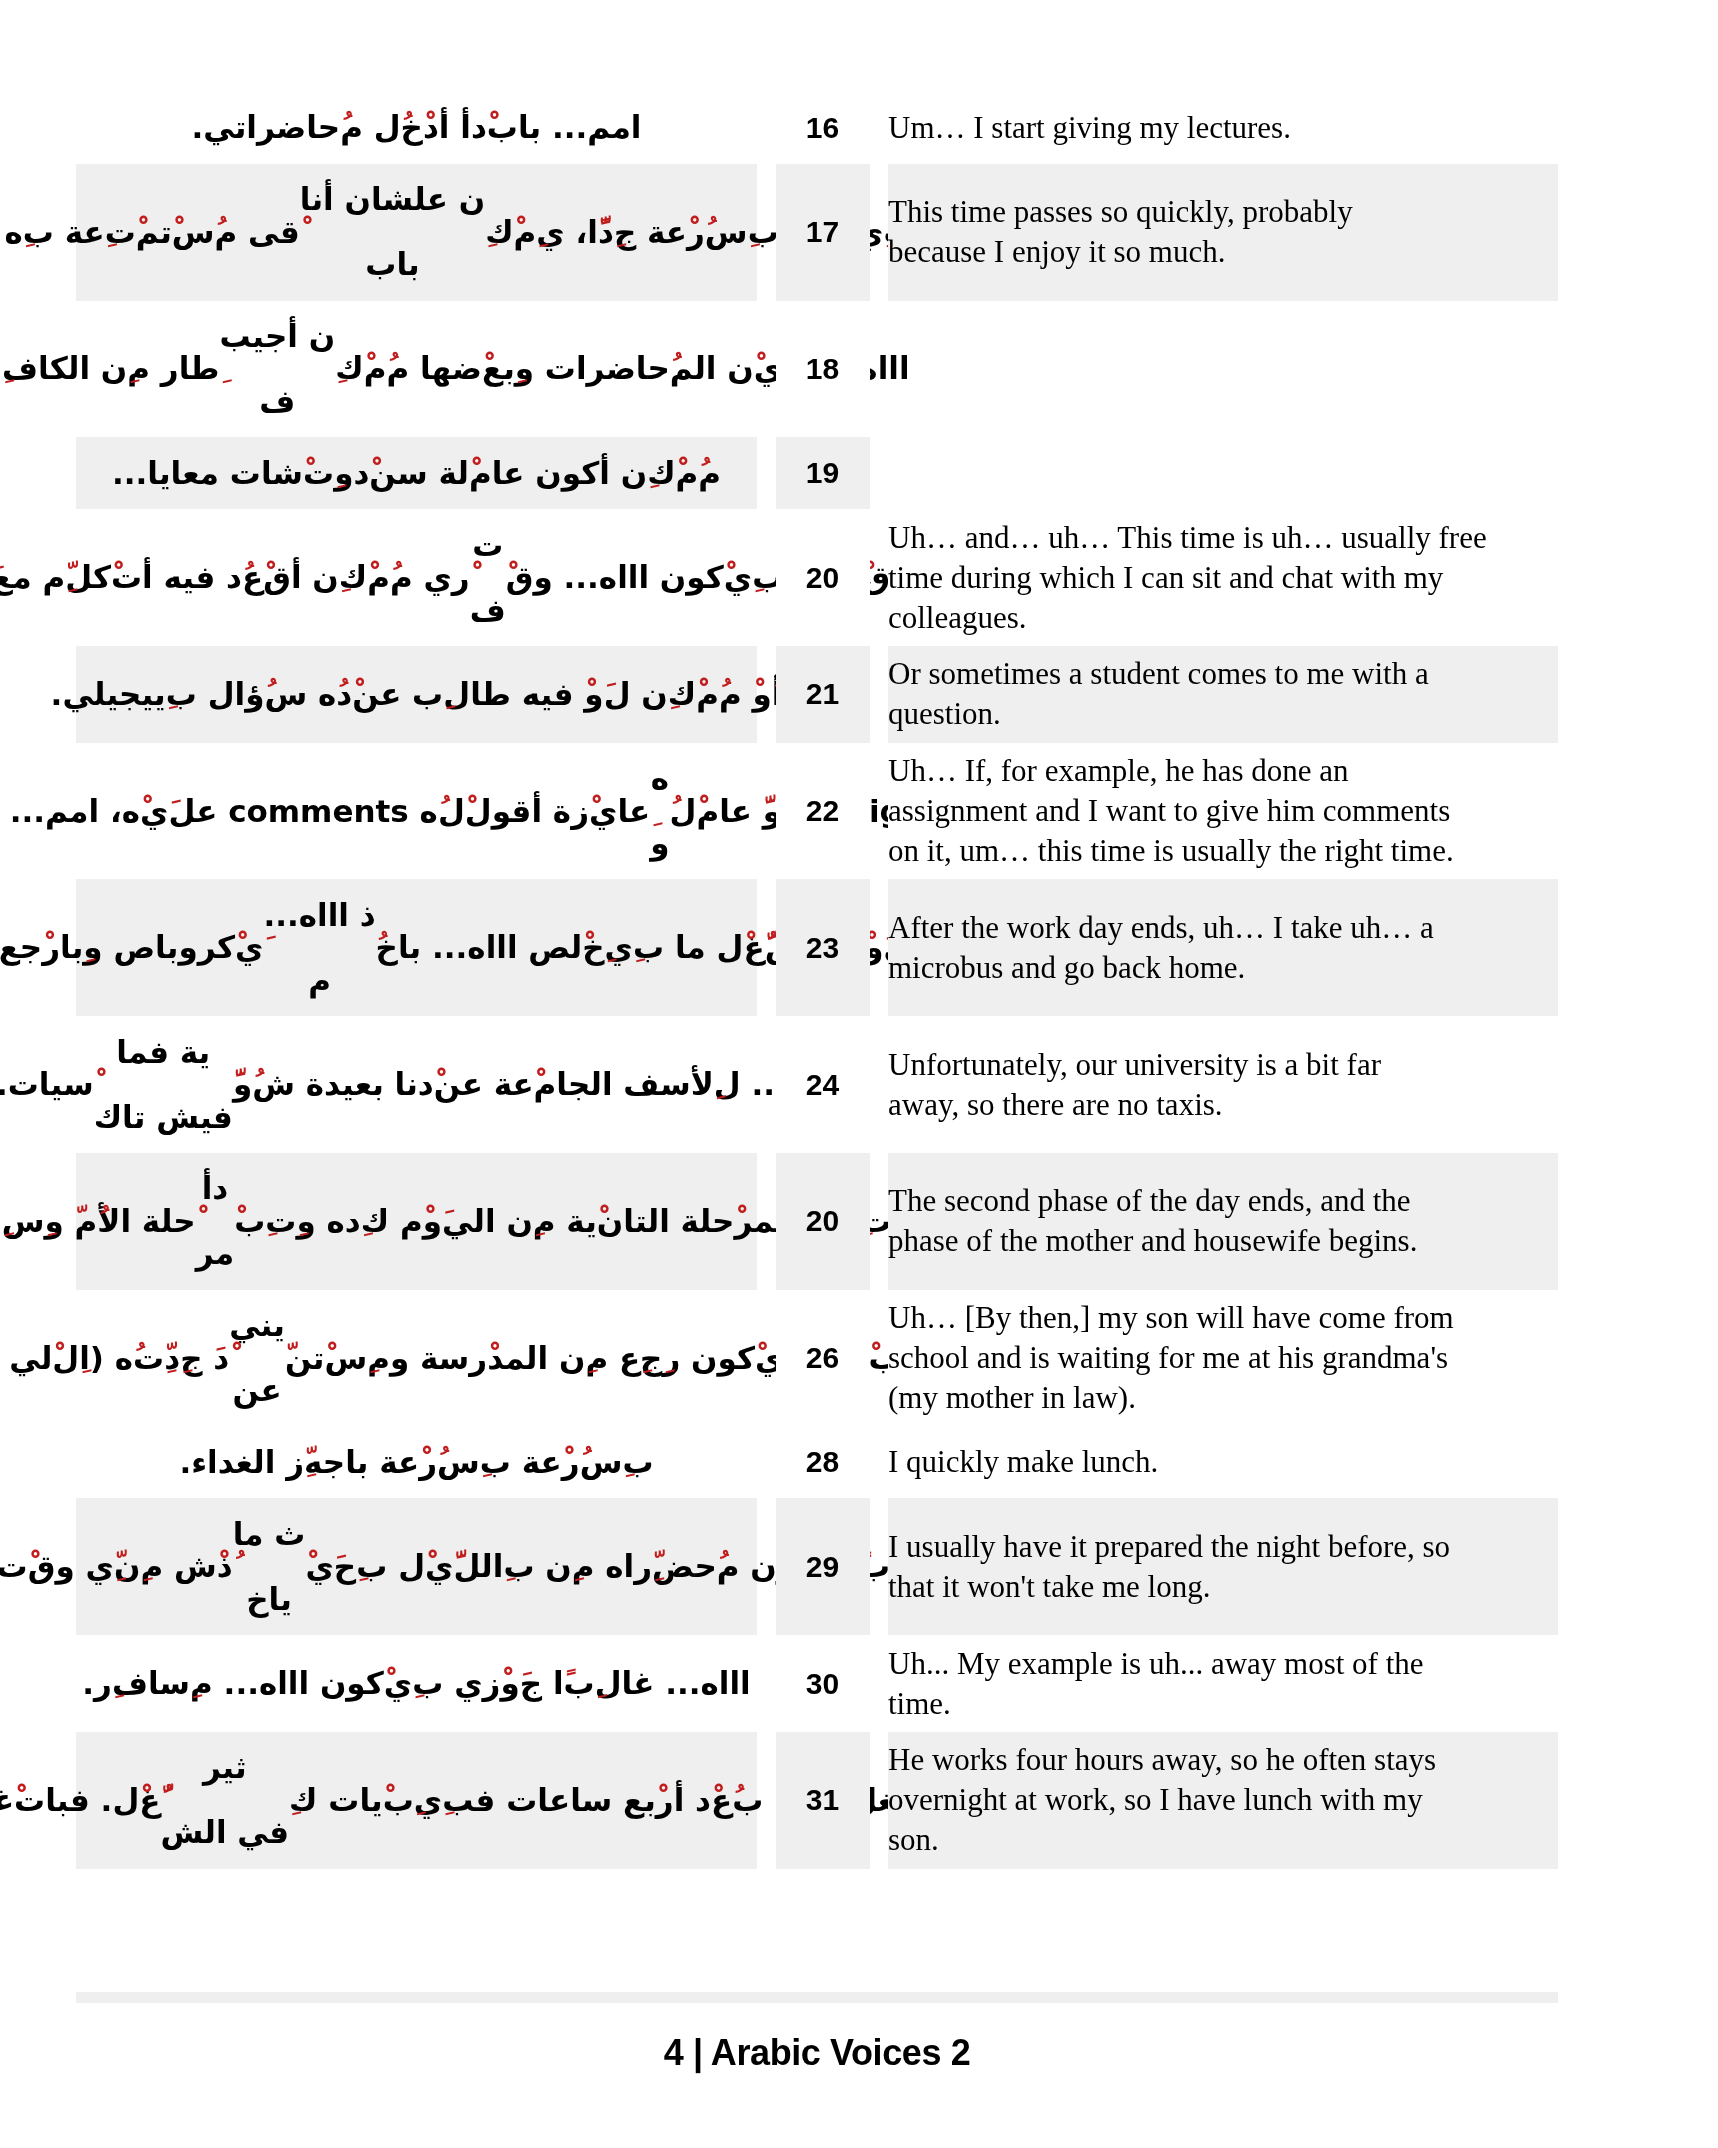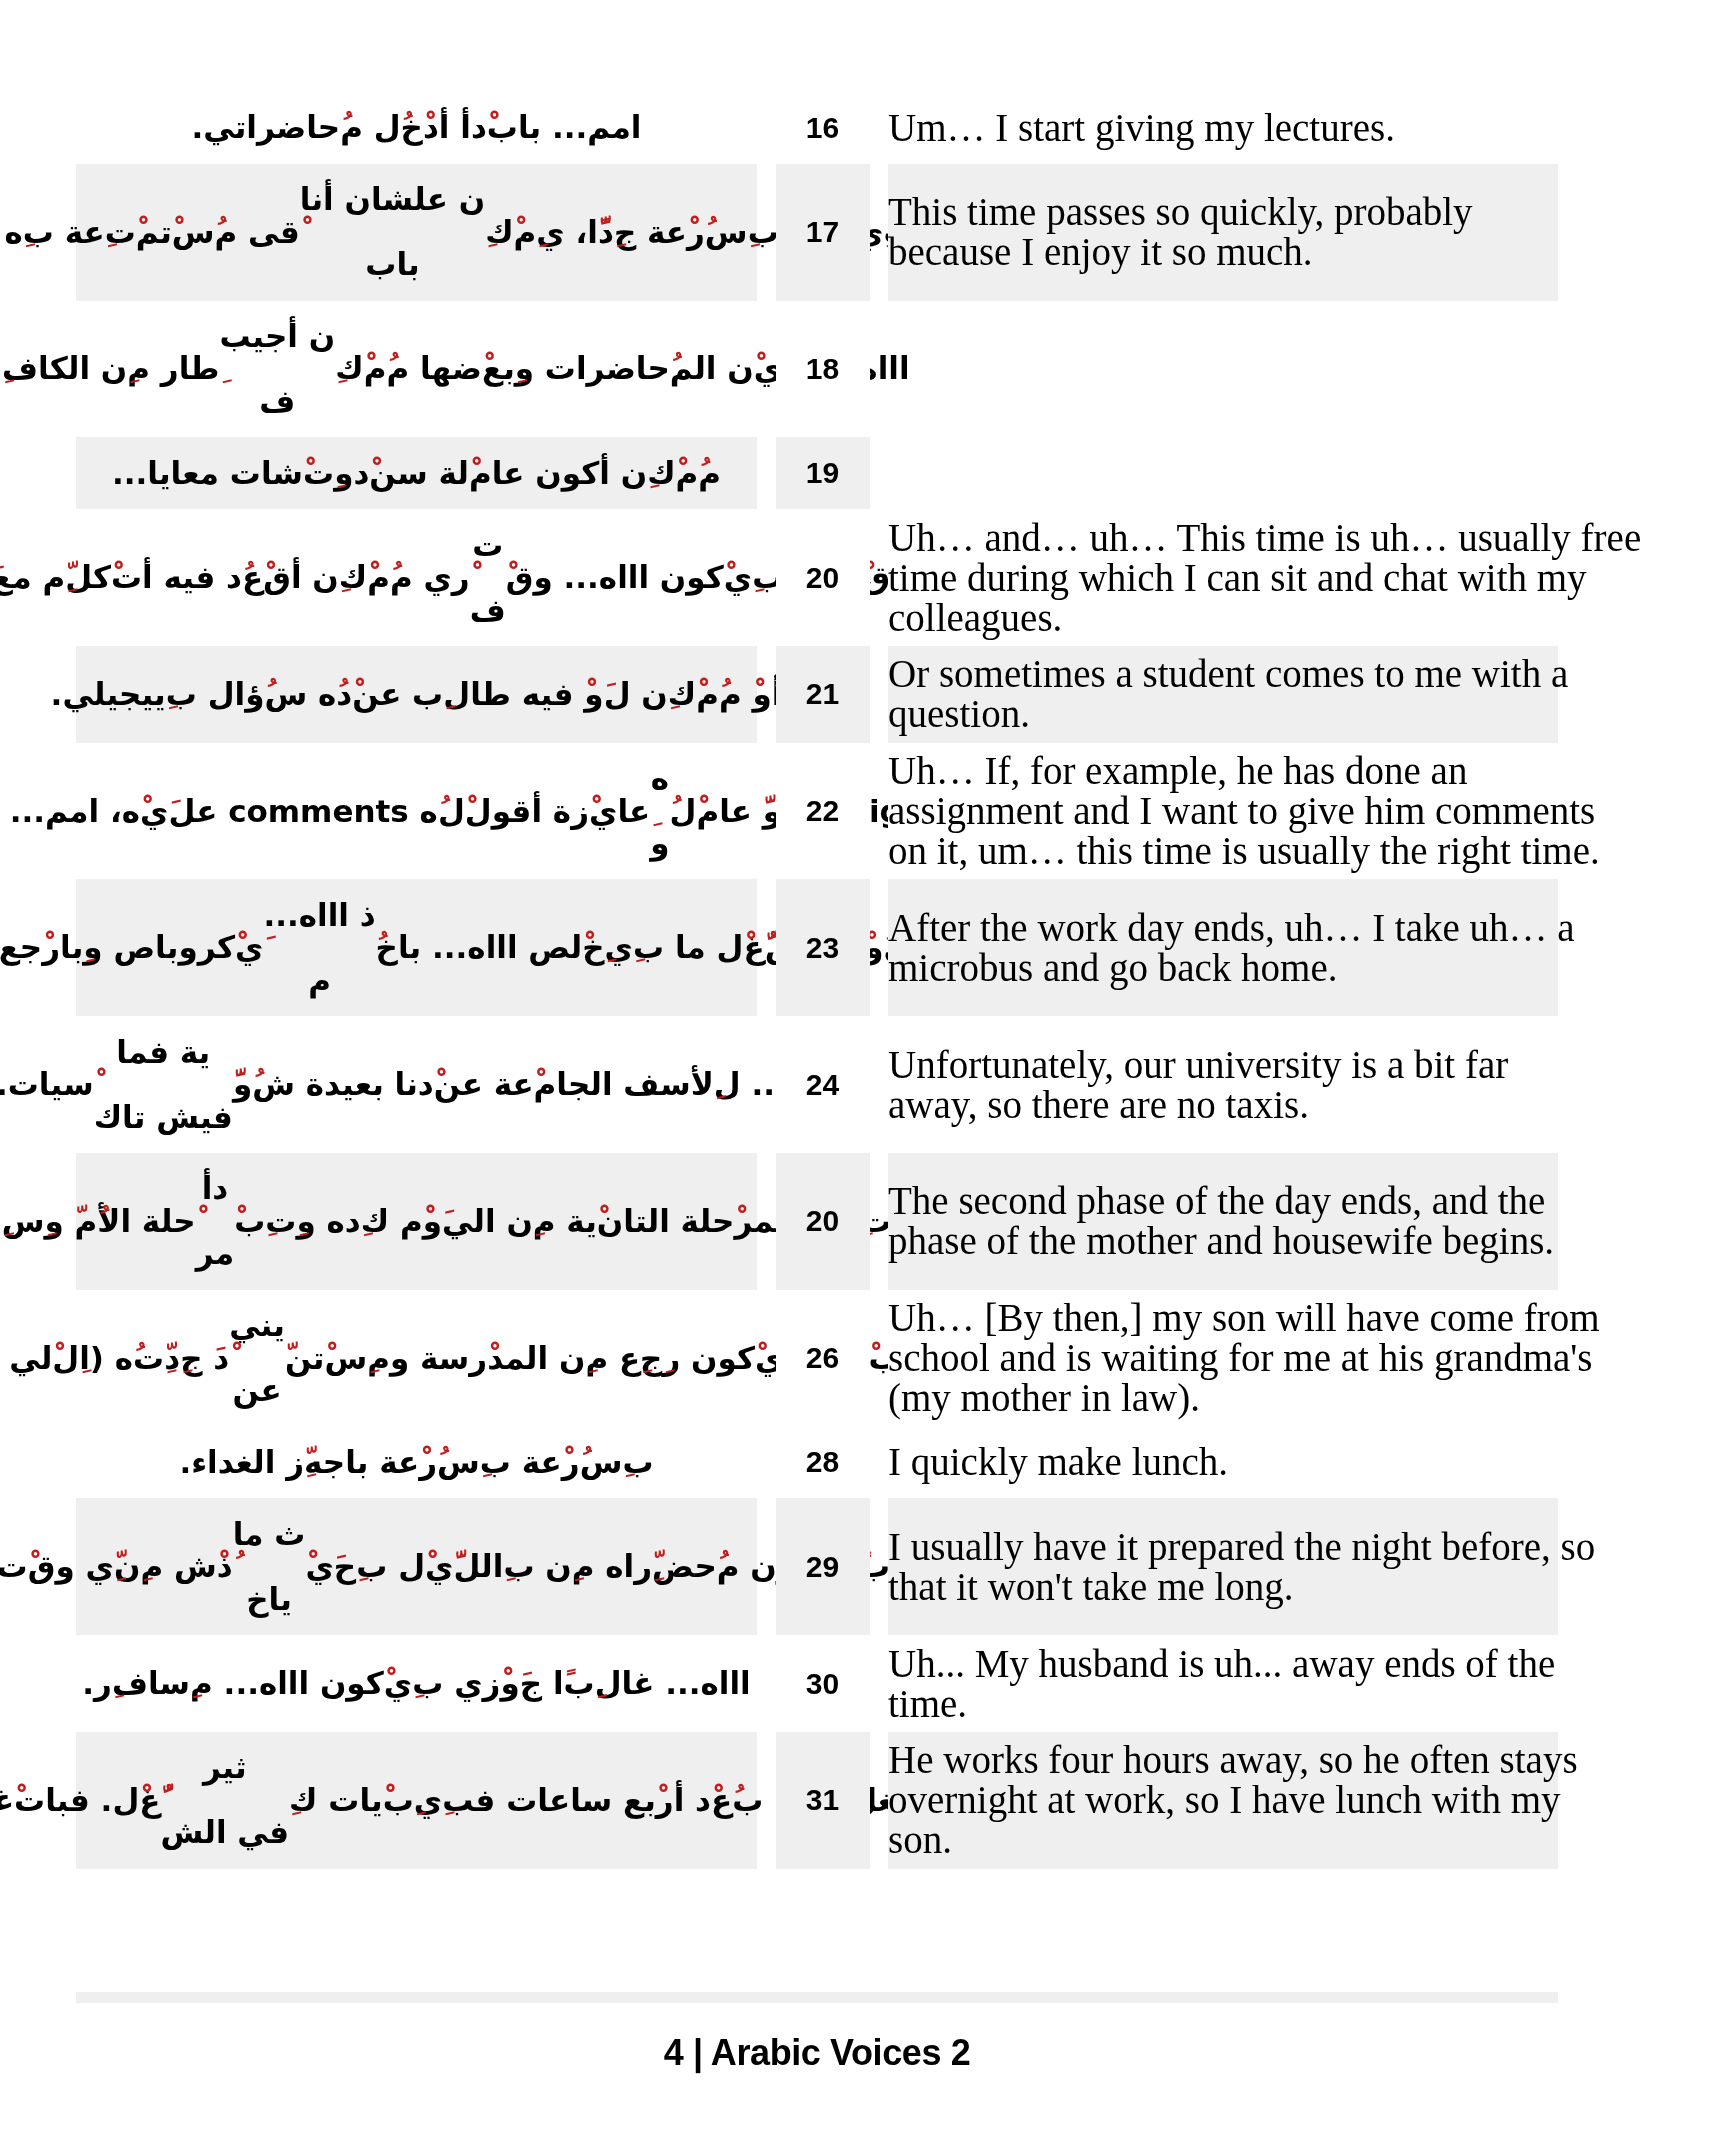--- a/index.html
+++ b/index.html
@@ -34,21 +34,21 @@
   }
   .cell.num{
     justify-content:center;
     font-family:"Liberation Sans", sans-serif;
     font-weight:bold;
     font-size:30px;
     padding:3.4px 0;
   }
   .cell.en{
     justify-content:flex-start;
-    font-size:39px;
+    font-size:31px;
     line-height:40px;
     white-space:pre;
     padding:8.4px 23.5px 8.4px 0;
     text-align:left;
   }
   .haraka{color:var(--red,#c21d1d);}
   .bottom-strip{
     position:absolute;left:76px;top:1992px;width:1482px;height:11px;
     background:var(--shade,#efefef);
   }
@@ -146,21 +146,21 @@
     <div class="row shaded">
     <div class="cell ar">غال<span class="haraka">ِ</span>ب<span class="haraka">ً</span>ا باكون م<span class="haraka">ُ</span>حض<span class="haraka">ِ</span><span class="haraka">ّ</span>راه م<span class="haraka">ِ</span>ن ب<span class="haraka">ِ</span>الل<span class="haraka">َ</span><span class="haraka">ّ</span>ي<span class="haraka">ْ</span>ل ب<span class="haraka">ِ</span>ح<span class="haraka">َ</span>ي<span class="haraka">ْ</span>ث ما
 ياخ<span class="haraka">ُ</span>ذ<span class="haraka">ْ</span>ش م<span class="haraka">ِ</span>ن<span class="haraka">ِ</span><span class="haraka">ّ</span>ي وق<span class="haraka">ْ</span>ت ط<span class="haraka">َ</span>ويل.</div>
     <div class="cell num">29</div>
     <div class="cell en">I usually have it prepared the night before, so
 that it won't take me long.</div>
   </div>
     <div class="row">
     <div class="cell ar">اااه... غال<span class="haraka">ِ</span>ب<span class="haraka">ً</span>ا ج<span class="haraka">َ</span>و<span class="haraka">ْ</span>زي ب<span class="haraka">ِ</span>ي<span class="haraka">ْ</span>كون اااه... م<span class="haraka">ِ</span>ساف<span class="haraka">ِ</span>ر.</div>
     <div class="cell num">30</div>
-    <div class="cell en">Uh... My husband is uh... away ends of the
+    <div class="cell en">Uh... My example is uh... away most of the
 time.</div>
   </div>
     <div class="row shaded">
     <div class="cell ar">ه<span class="haraka">ُ</span>و<span class="haraka">َ</span><span class="haraka">ّ</span> ب<span class="haraka">ِ</span>ي<span class="haraka">ِ</span>ش<span class="haraka">ْ</span>تغل على ب<span class="haraka">ُ</span>ع<span class="haraka">ْ</span>د أر<span class="haraka">ْ</span>بع ساعات فب<span class="haraka">ِ</span>ي<span class="haraka">ِ</span>ب<span class="haraka">ْ</span>يات ك<span class="haraka">ِ</span>ثير
 في الش<span class="haraka">ُ</span><span class="haraka">ّ</span>غ<span class="haraka">ْ</span>ل. فبات<span class="haraka">ْ</span>غد<span class="haraka">ّ</span>ى أنا و<span class="haraka">ِ</span>اب<span class="haraka">ْ</span>ني.</div>
     <div class="cell num">31</div>
     <div class="cell en">He works four hours away, so he often stays
 overnight at work, so I have lunch with my
 son.</div>
   </div>

